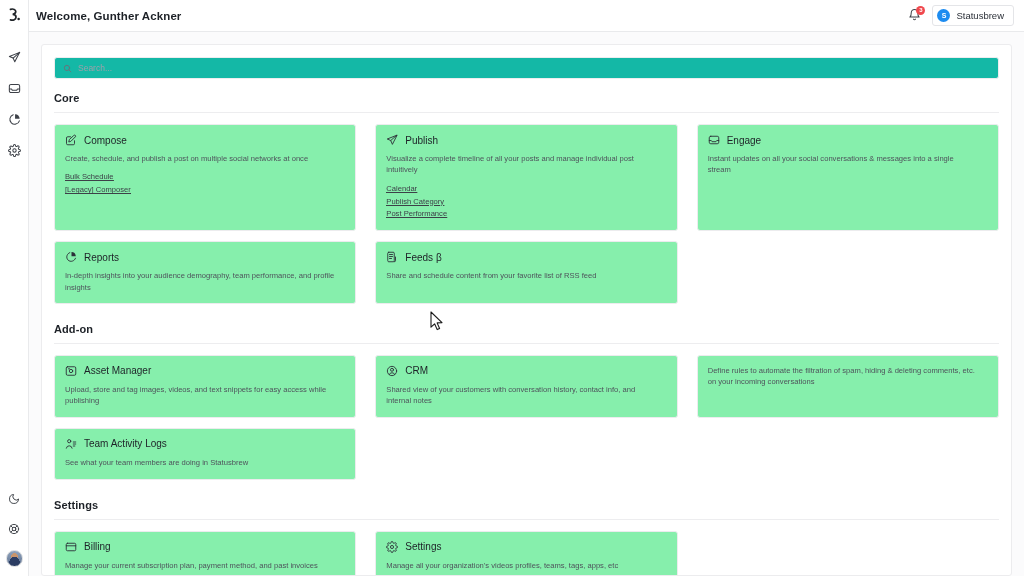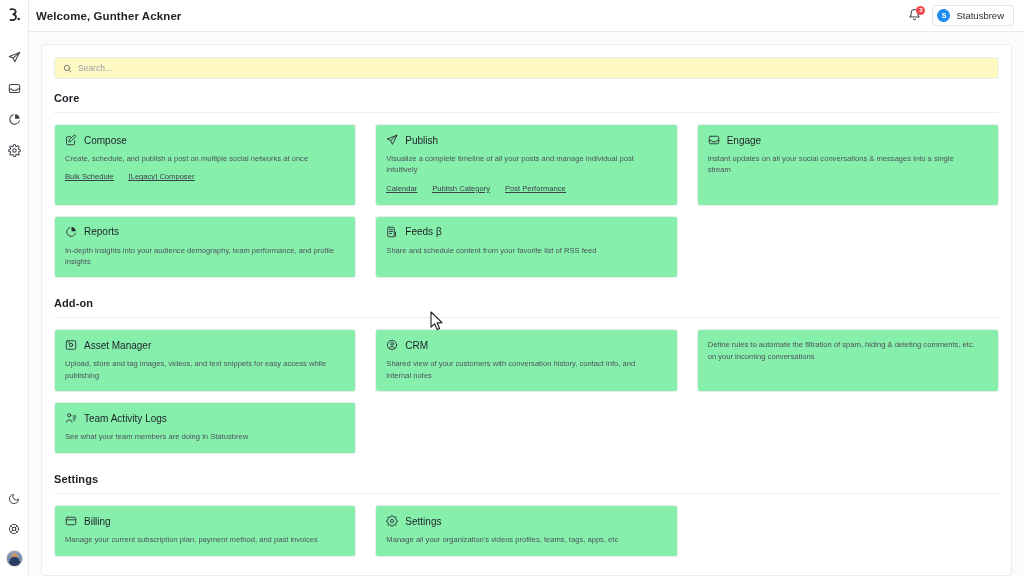--- a/index.html
+++ b/index.html
@@ -166,21 +166,21 @@
     height: 100%;
     padding: 12px 12px 0 12px;
     overflow: hidden;
   }
 
   
   .search {
     height: 22px;
     border: 1px solid #ededef;
     border-radius: 3px;
-    background: #fef9c3;
+    background: #14b8a6;
     display: flex;
     align-items: center;
     padding: 0 8px;
     gap: 6px;
     margin-bottom: 13px;
   }
   .search svg { display: block; color: #6b7078; }
   .search input {
     border: none;
     outline: none;
@@ -243,22 +243,22 @@
   }
   .card-desc {
     font-size: 7.6px;
     color: #4e535b;
     line-height: 1.5;
     max-width: 270px;
   }
   .card-links {
     margin-top: 8px;
     display: flex;
-    flex-direction: row;
-    gap: 15px;
+    flex-direction: column;
+    gap: 2px;
     text-decoration: underline;
   }
   .card-links a {
     font-size: 7.6px;
     color: #3d4148;
     text-decoration: underline;
     line-height: 1.42;
     width: fit-content;
   }
 

